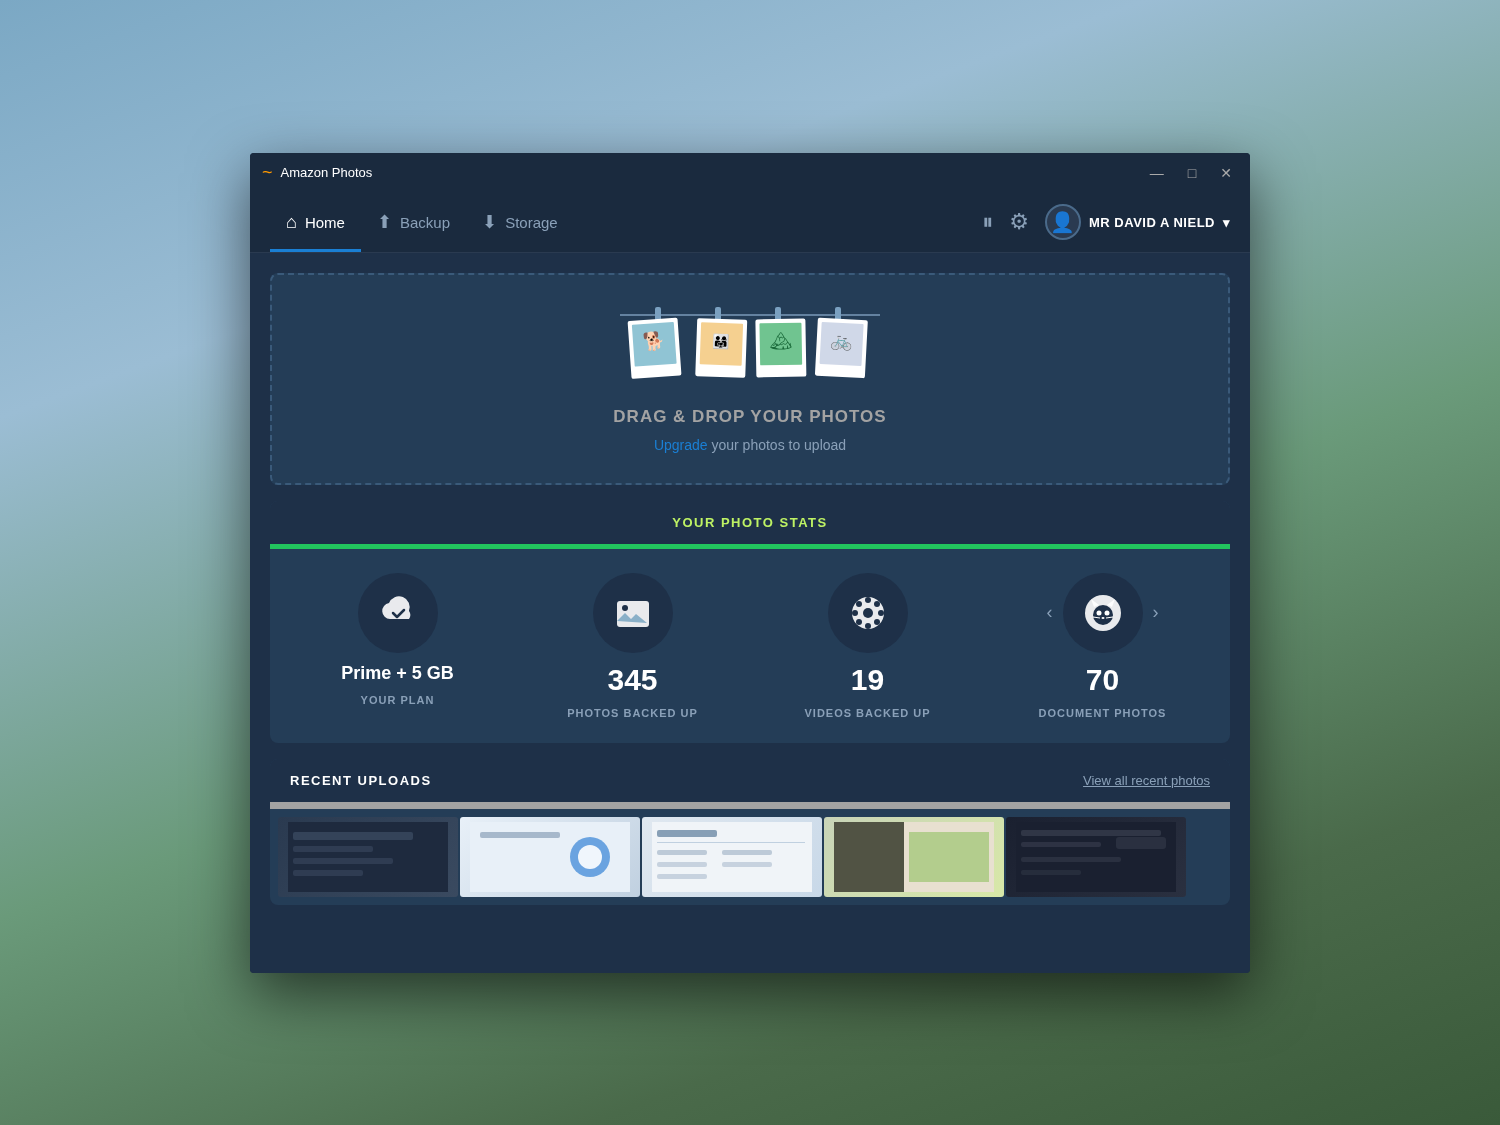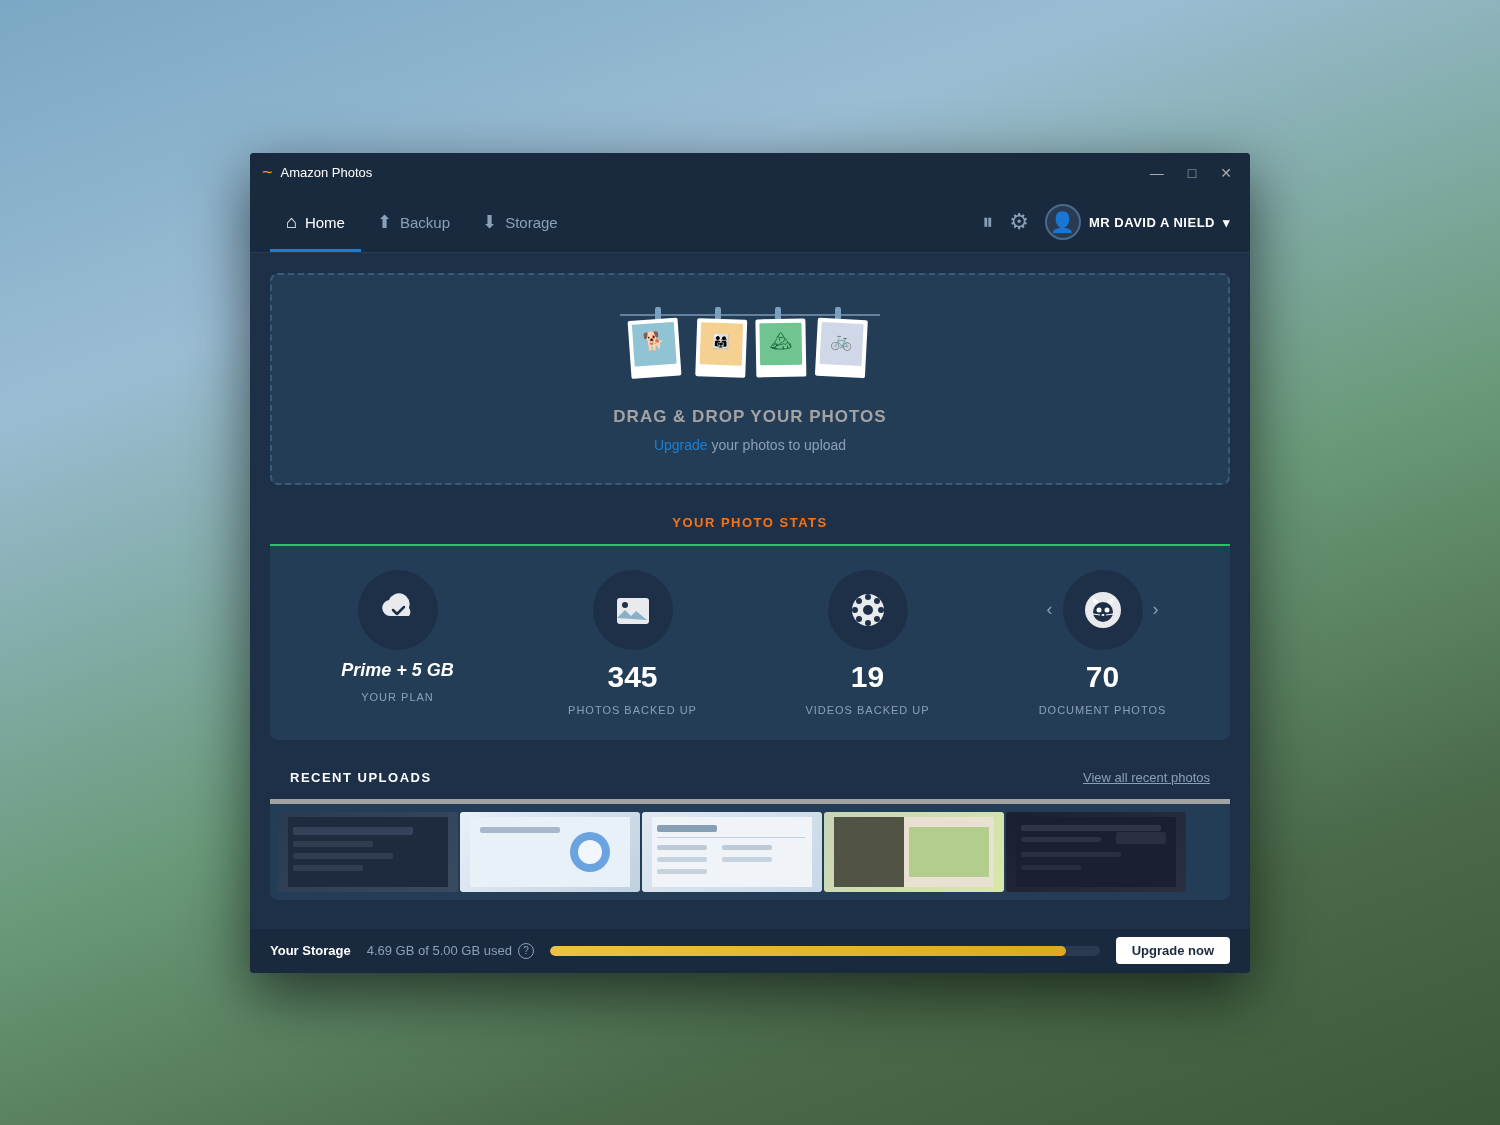--- a/index.html
+++ b/index.html
@@ -188,24 +188,24 @@
     }
 
     
     .stats-section {
       background: #243d57;
       border-radius: 8px;
       overflow: hidden;
     }
     .stats-header {
       background: #1e3048;
-      border-bottom: 2px solid #22c55e;
+      border-bottom: 5px solid #22c55e;
       padding: 14px 20px;
       text-align: center;
-      color: #f97316;
+      color: #bef264;
       font-size: 13px;
       font-weight: 700;
       letter-spacing: 1.5px;
       text-transform: uppercase;
     }
     .stats-grid {
       display: grid;
       grid-template-columns: repeat(4, 1fr);
       padding: 24px 20px;
       gap: 20px;
@@ -228,21 +228,21 @@
       color: #fff;
     }
     .stat-number {
       color: #fff;
       font-size: 30px;
       font-weight: 600;
     }
     .stat-label {
       color: #8aa0b8;
       font-size: 11px;
-      font-weight: 400;
+      font-weight: 700;
       letter-spacing: 1px;
       text-transform: uppercase;
       text-align: left;
     }
     .stat-nav {
       display: flex;
       align-items: center;
       gap: 10px;
       width: 100%;
       justify-content: center;
@@ -256,21 +256,21 @@
     }
 
     
     .recent-section {
       background: #243d57;
       border-radius: 8px;
       overflow: hidden;
     }
     .recent-header {
       background: #1e3048;
-      border-bottom: 5px solid #a3a3a3;
+      border-bottom: 7px solid #a3a3a3;
       padding: 14px 20px;
       display: flex;
       align-items: center;
       justify-content: space-between;
     }
     .recent-title {
       color: #fff;
       font-size: 13px;
       font-weight: 700;
       letter-spacing: 1.5px;
@@ -462,21 +462,21 @@
       <div class="stats-header">YOUR PHOTO STATS</div>
       <div class="stats-grid">
 
         <div class="stat-item">
           <div class="stat-icon-wrap">
             <svg width="44" height="44" viewBox="0 0 44 44">
               <path d="M32 28H14a8 8 0 01-1-15.9A10 10 0 0132.9 20H33a7 7 0 010 8z" fill="white" opacity="0.9"></path>
               <path d="M17 22l4 4 7-7" stroke="#1e3048" stroke-width="2.5" stroke-linecap="round" stroke-linejoin="round" fill="none"></path>
             </svg>
           </div>
-          <div class="stat-number" style="font-size:18px;font-style:italic;">Prime + 5 GB</div>
+          <div class="stat-number" style="font-size:18px;">Prime + 5 GB</div>
           <div class="stat-label">YOUR PLAN</div>
         </div>
 
         <div class="stat-item">
           <div class="stat-icon-wrap">
             <svg width="44" height="44" viewBox="0 0 44 44">
               <rect x="6" y="10" width="32" height="26" rx="3" fill="white" opacity="0.9"></rect>
               <circle cx="14" cy="17" r="3" fill="#1e3048"></circle>
               <path d="M6 30l8-8 6 6 5-5 11 9" fill="#8ab0c8"></path>
             </svg>
@@ -594,25 +594,14 @@
               <rect x="5" y="35" width="100" height="5" rx="2" fill="#3a4050" opacity="0.5"></rect>
               <rect x="5" y="48" width="60" height="5" rx="2" fill="#3a4050" opacity="0.4"></rect>
             </svg>
           </div>
         </div>
       </div>
     </div>
 
   </div>
 
-  <div class="storage-bar">
-    <span class="storage-label">Your Storage</span>
-    <div class="storage-info">
-      <span>4.69 GB of 5.00 GB used</span>
-      <div class="info-icon">?</div>
-    </div>
-    <div class="storage-progress-wrap">
-      <div class="storage-progress-fill" style="width: 93.8%"></div>
-    </div>
-    <button class="upgrade-btn">Upgrade now</button>
-  </div>
 
 </div>
 
 </body></html>

